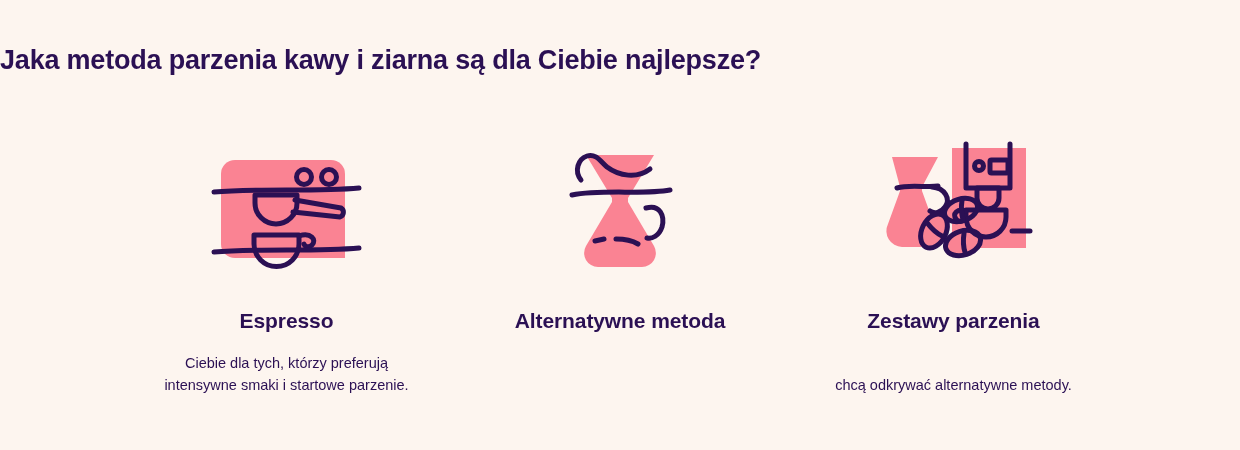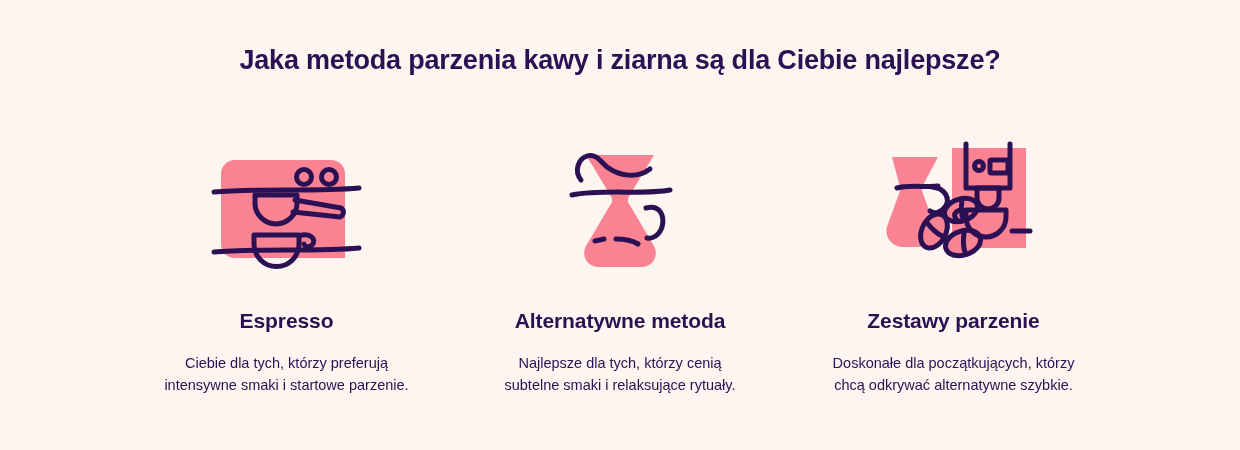--- a/index.html
+++ b/index.html
@@ -18,21 +18,20 @@
     width: 1240px;
     height: 450px;
     background: #fdf5ef;
     box-sizing: border-box;
   }
   .headline {
     position: absolute;
     top: 44px;
     left: 0;
     width: 1240px;
-    text-align: center;
     font-size: 27px;
     font-weight: bold;
     letter-spacing: -0.2px;
     color: #2b1054;
     line-height: 1.2;
   }
   .columns {
     position: absolute;
     top: 130px;
     left: 120px;
@@ -112,24 +111,20 @@
           <g fill="none" stroke="#2b1054" stroke-width="5" stroke-linecap="round" stroke-linejoin="round">
             <path d="M41 50 c-7 -9 -3 -21 6 -24 c9 -3 14 6 20 11 c12 9 30 12 43 2"></path>
             <path d="M32 65 C62 59, 104 65, 130 60"></path>
             <path d="M106 78 c14 -4 19 8 16 19 c-3 9 -10 12 -15 11"></path>
             <path d="M55 111 l9 -2"></path>
             <path d="M76 109 c10 0 17 2 22 5"></path>
           </g>
         </svg>
       </div>
       <div class="card-title">Alternatywne metoda</div>
-      <div class="card-desc">
-        <span>Najlepsze dla tych, którzy cenią</span><br>
-        <span>subtelne smaki i relaksujące rytuały.</span>
-      </div>
     </div>
 
     <div class="column">
       <div class="icon-wrap">
         <svg width="175" height="140" viewBox="0 0 175 140" aria-hidden="true">
           <path d="M86 18 h74 v100 h-74 z" fill="#fa8393"></path>
           <path d="M26 27 h46 L56 57 v4 l12 33 a16 16 0 0 1 -14 23 h-18 a16 16 0 0 1 -14 -23 l12 -33 v-4 z" fill="#fa8393"></path>
           <ellipse cx="68" cy="101" rx="12" ry="18" transform="rotate(26 68 101)" fill="#fa8393"></ellipse>
           <ellipse cx="97" cy="113" rx="12" ry="18" transform="rotate(72 97 113)" fill="#fa8393"></ellipse>
           <ellipse cx="95" cy="80" rx="11" ry="17" transform="rotate(72 95 80)" fill="#fa8393"></ellipse>
@@ -145,21 +140,21 @@
             <path d="M146 101 h18"></path>
             <ellipse cx="95" cy="80" rx="11" ry="17" transform="rotate(72 95 80)"></ellipse>
             <path d="M86 76 c6 3 12 5 19 5" transform="rotate(72 95 80)"></path>
             <ellipse cx="68" cy="101" rx="12" ry="18" transform="rotate(26 68 101)"></ellipse>
             <path d="M59 97 c6 3 12 5 19 5" transform="rotate(26 68 101)"></path>
             <ellipse cx="97" cy="113" rx="12" ry="18" transform="rotate(72 97 113)"></ellipse>
             <path d="M88 109 c6 3 12 5 19 5" transform="rotate(72 97 113)"></path>
           </g>
         </svg>
       </div>
-      <div class="card-title">Zestawy parzenie</div>
+      <div class="card-title">Zestawy parzenia</div>
       <div class="card-desc">
-        <span>Doskonałe dla początkujących, którzy</span><br>
-        <span>chcą odkrywać alternatywne szybkie.</span>
+        <br>
+        <span>chcą odkrywać alternatywne metody.</span>
       </div>
     </div>
 
   </div>
 </div>
 
 </body></html>

